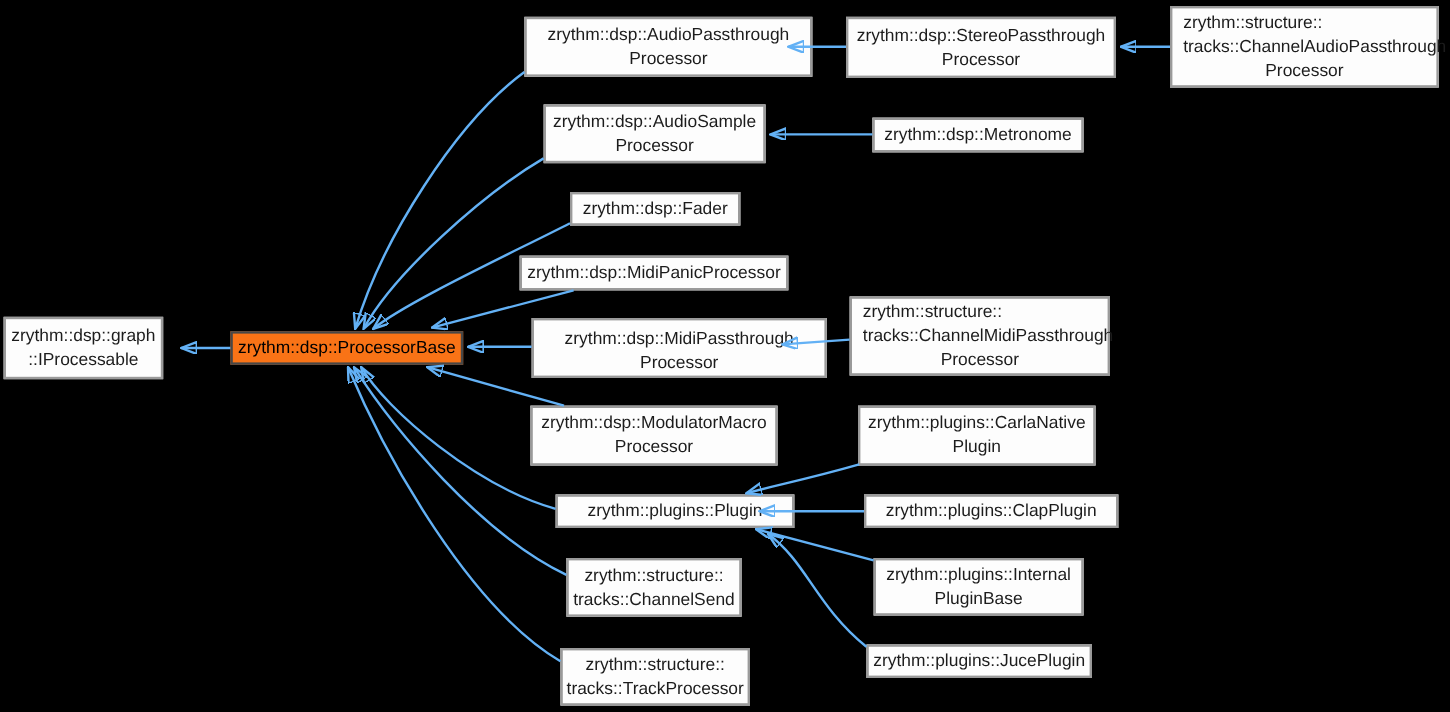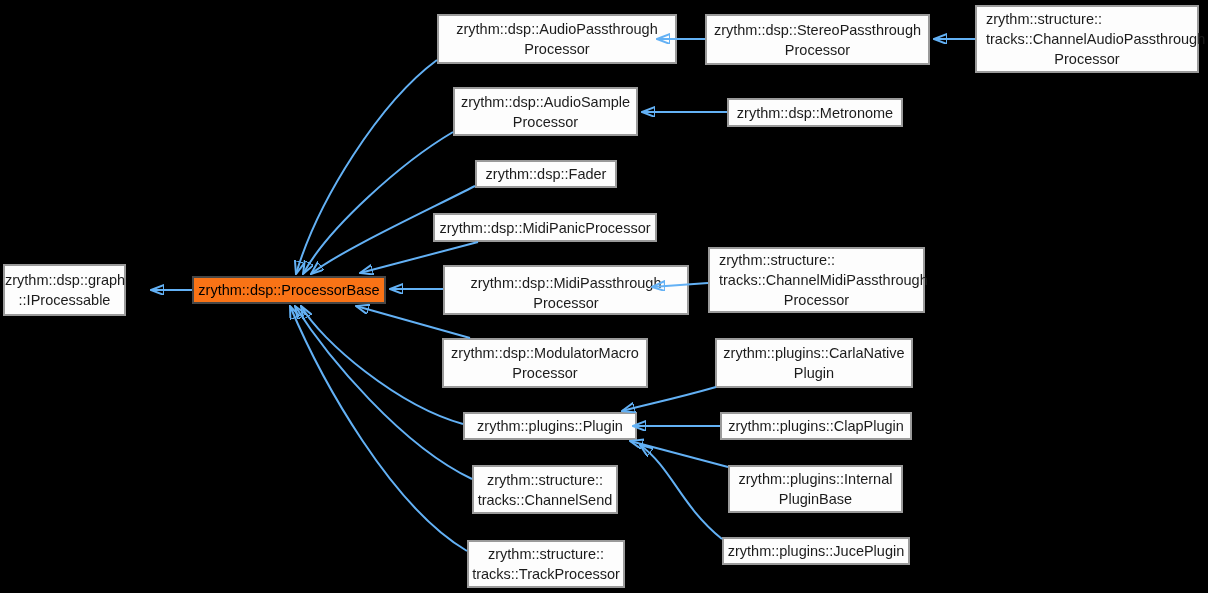--- a/index.html
+++ b/index.html
@@ -41,21 +41,21 @@
     fill:none;
     stroke:#63b1f5;
     stroke-width:2;
   }
 </style>
 </head>
 <body>
 
 <div id="stage">
 
-  <div class="node" style="left:3px;top:264px;width:123px;height:52px;">
+  <div class="node" style="left:3px;top:264px;width:133px;height:52px;">
     <span>zrythm::dsp::graph</span>
     <span>::IProcessable</span>
   </div>
 
   <div class="node hl" style="left:192px;top:276px;width:194px;height:28px;">
     <span>zrythm::dsp::ProcessorBase</span>
   </div>
 
   <div class="node" style="left:437px;top:14px;width:240px;height:50px;">
     <span>zrythm::dsp::AudioPassthrough</span>
@@ -78,21 +78,21 @@
   <div class="node" style="left:443px;top:265px;width:246px;height:50px;justify-content:flex-end;">
     <span>zrythm::dsp::MidiPassthrough</span>
     <span>Processor</span>
   </div>
 
   <div class="node" style="left:442px;top:338px;width:206px;height:50px;">
     <span>zrythm::dsp::ModulatorMacro</span>
     <span>Processor</span>
   </div>
 
-  <div class="node" style="left:463px;top:412px;width:174px;height:28px;">
+  <div class="node" style="left:463px;top:412px;width:199px;height:28px;">
     <span>zrythm::plugins::Plugin</span>
   </div>
 
   <div class="node" style="left:472px;top:465px;width:146px;height:49px;">
     <span>zrythm::structure::</span>
     <span>tracks::ChannelSend</span>
   </div>
 
   <div class="node" style="left:467px;top:540px;width:158px;height:48px;">
     <span>zrythm::structure::</span>
@@ -112,21 +112,21 @@
     <span class="ln-left">zrythm::structure::</span>
     <span class="ln-left">tracks::ChannelMidiPassthrough</span>
     <span>Processor</span>
   </div>
 
   <div class="node" style="left:715px;top:338px;width:198px;height:50px;">
     <span>zrythm::plugins::CarlaNative</span>
     <span>Plugin</span>
   </div>
 
-  <div class="node" style="left:720px;top:412px;width:192px;height:28px;">
+  <div class="node" style="left:720px;top:412px;width:212px;height:28px;">
     <span>zrythm::plugins::ClapPlugin</span>
   </div>
 
   <div class="node" style="left:728px;top:465px;width:175px;height:48px;">
     <span>zrythm::plugins::Internal</span>
     <span>PluginBase</span>
   </div>
 
   <div class="node" style="left:722px;top:537px;width:188px;height:28px;">
     <span>zrythm::plugins::JucePlugin</span>

